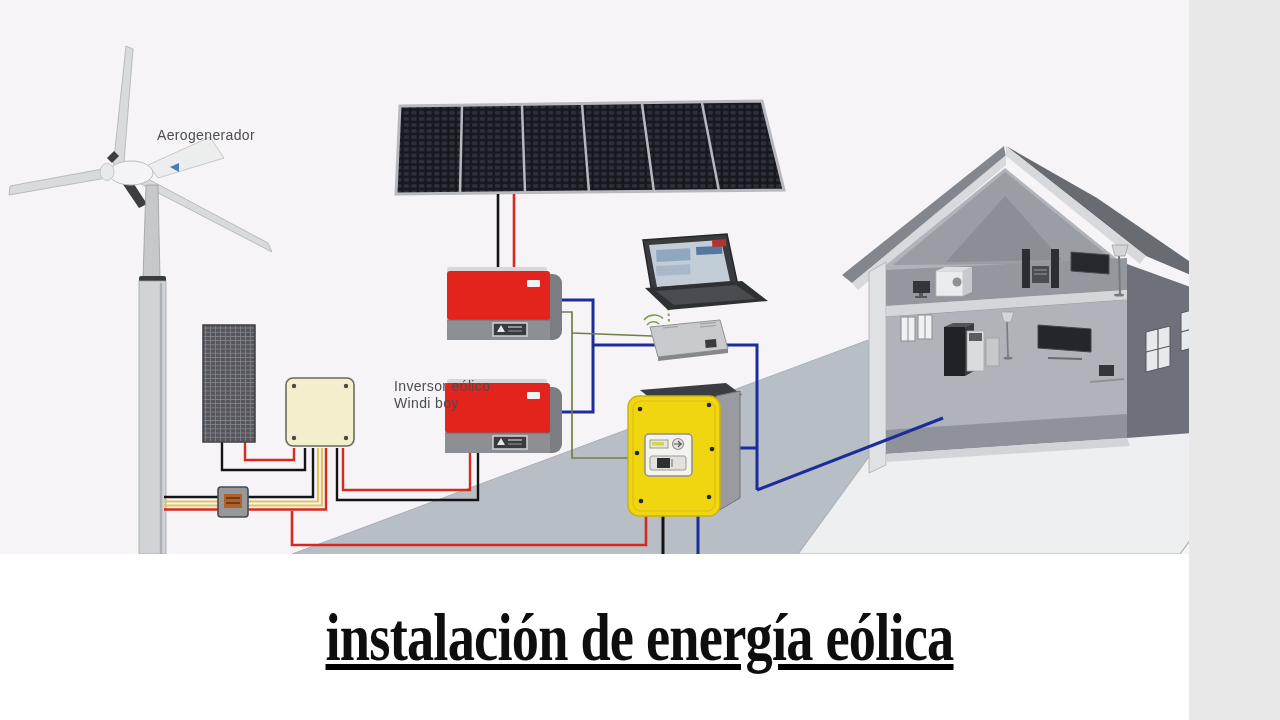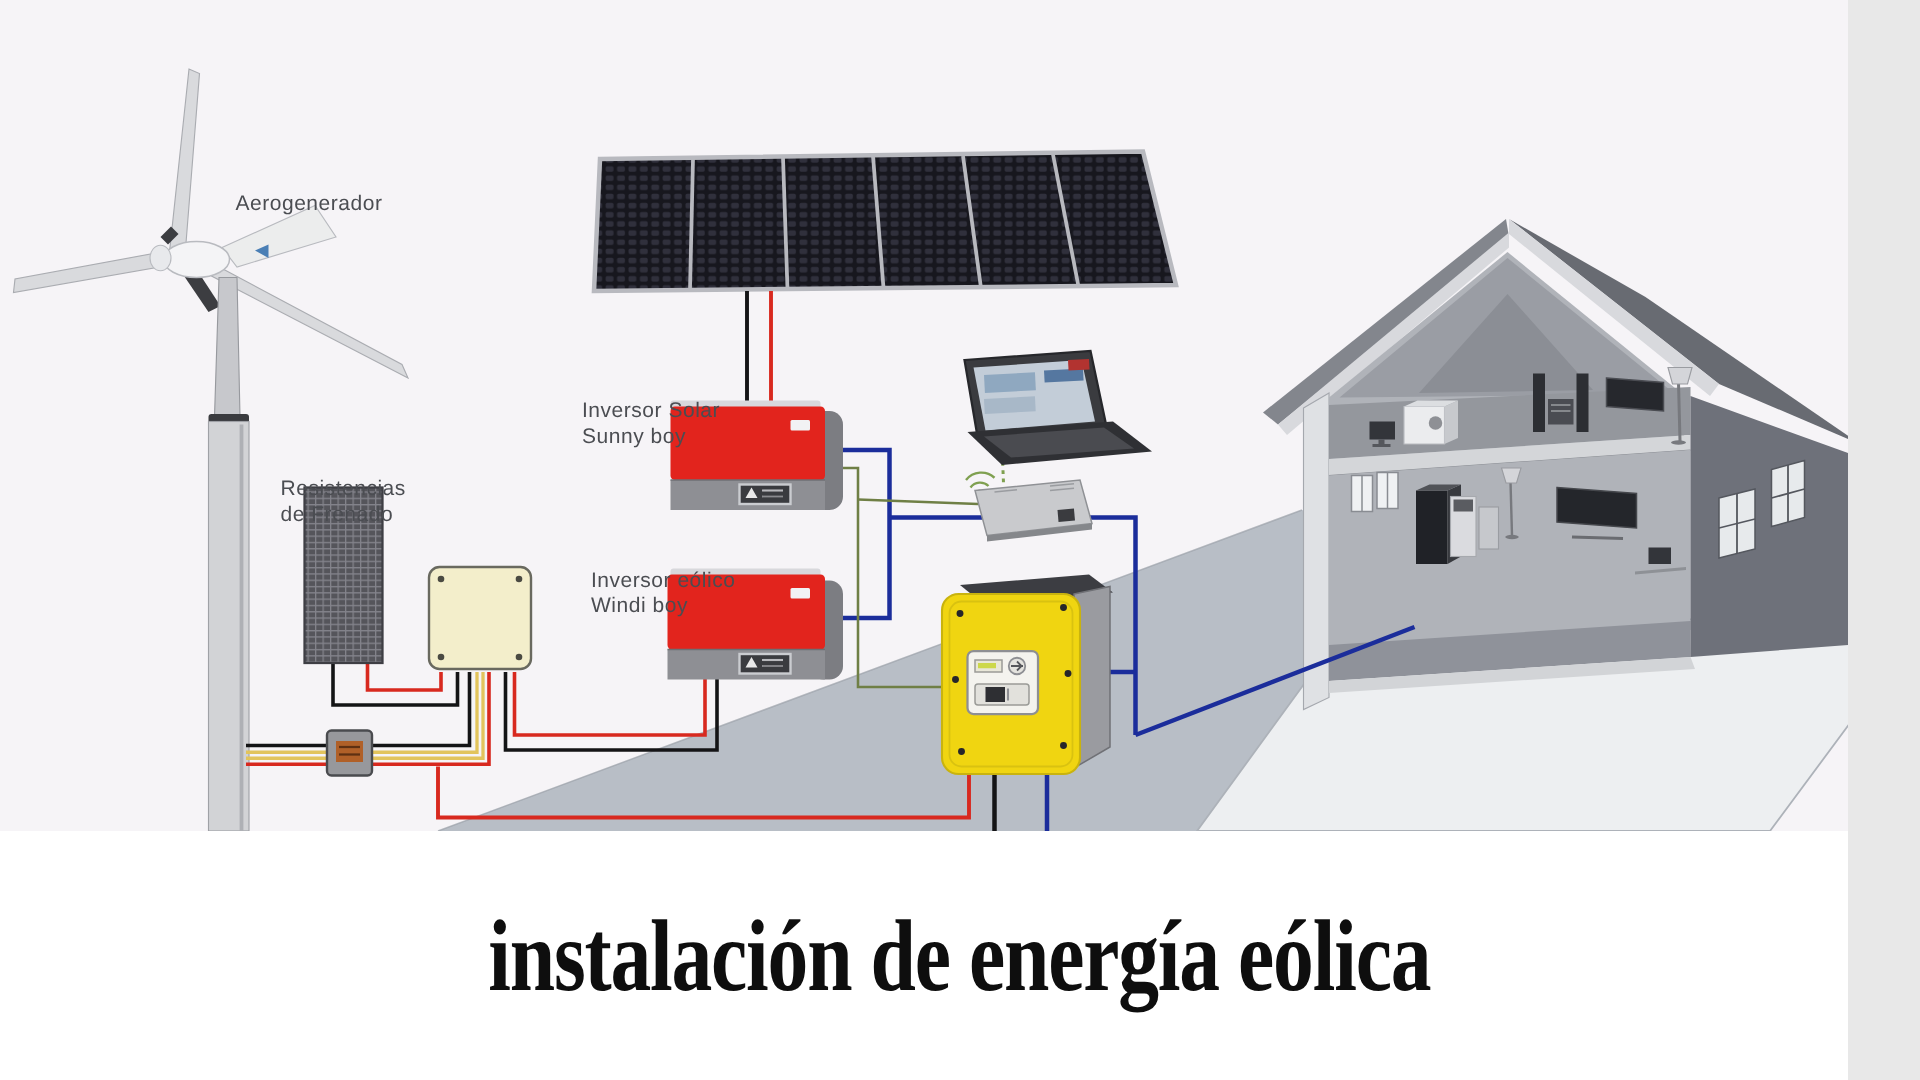--- a/index.html
+++ b/index.html
@@ -1,24 +1,24 @@
 <!DOCTYPE html>
 <html><head>
 <meta charset="utf-8">
 <style>
   html,body{margin:0;padding:0;background:#e8e8e8;}
   .stage{position:relative;width:1189px;height:720px;background:#1d4ed8;overflow:hidden;
-         font-family:"Liberation Sans",sans-serif;padding-left:43px;}
+         font-family:"Liberation Sans",sans-serif;}
   .diagram{position:absolute;left:0;top:0;width:1280px;height:554px;background:#f6f4f7;overflow:hidden;}
   .diagram svg{position:absolute;left:0;top:0;}
   .lbl{position:absolute;color:#4b4d52;font-size:14px;line-height:1.22;letter-spacing:.35px;
        font-weight:500;white-space:pre;}
   .lbl span{display:block;}
   .title-band{position:absolute;left:0;top:554px;width:1280px;height:166px;background:#ffffff;
-              display:flex;align-items:center;justify-content:center;}
+              display:flex;align-items:center;justify-content:center;text-decoration:underline;}
   .title{font-family:"Liberation Serif",serif;font-weight:700;font-size:68px;color:#0e0e0e;
          transform:scaleX(.8);transform-origin:center;display:inline-block;letter-spacing:-1px;}
 </style>
 </head>
 <body>
 
 <div class="stage">
   <div class="diagram">
     <svg width="1280" height="554" viewBox="0 0 1280 554">
       <defs>
@@ -261,24 +261,20 @@
         <circle cx="678" cy="444" r="5.5" fill="#e4e3de" stroke="#8e8f93" stroke-width="1.2"></circle>
         <path d="M674,444 h8 M678,441 l3,3 -3,3" stroke="#55565a" stroke-width="1.2" fill="none"></path>
         <rect x="650" y="456" width="36" height="14" rx="2" fill="#e2e1dc" stroke="#9a9b97" stroke-width="1"></rect>
         <rect x="657" y="458" width="13" height="10" fill="#2e2f33"></rect>
         <line x1="672" y1="459" x2="672" y2="467" stroke="#8e8f93" stroke-width="1.4"></line>
       </g>
     </svg>
 
     <div class="lbl" style="left:157px;top:93px">
       <span>Aerogenerador</span></div>
-    <div class="lbl" style="left:187px;top:283px">
-      <span>Resistencias</span><span>de Frenado</span></div>
-    <div class="lbl" style="left:388px;top:231px">
-      <span>Inversor Solar</span><span>Sunny boy</span></div>
     <div class="lbl" style="left:394px;top:344px">
       <span>Inversor eólico</span><span>Windi boy</span></div>
     <div class="lbl" style="left:773px;top:521px">
       </div>
     <div class="lbl" style="left:193px;top:517px">
       <span>Interruptor</span></div>
     <div class="lbl" style="left:450px;top:546px">
       </div>
   </div>
 

